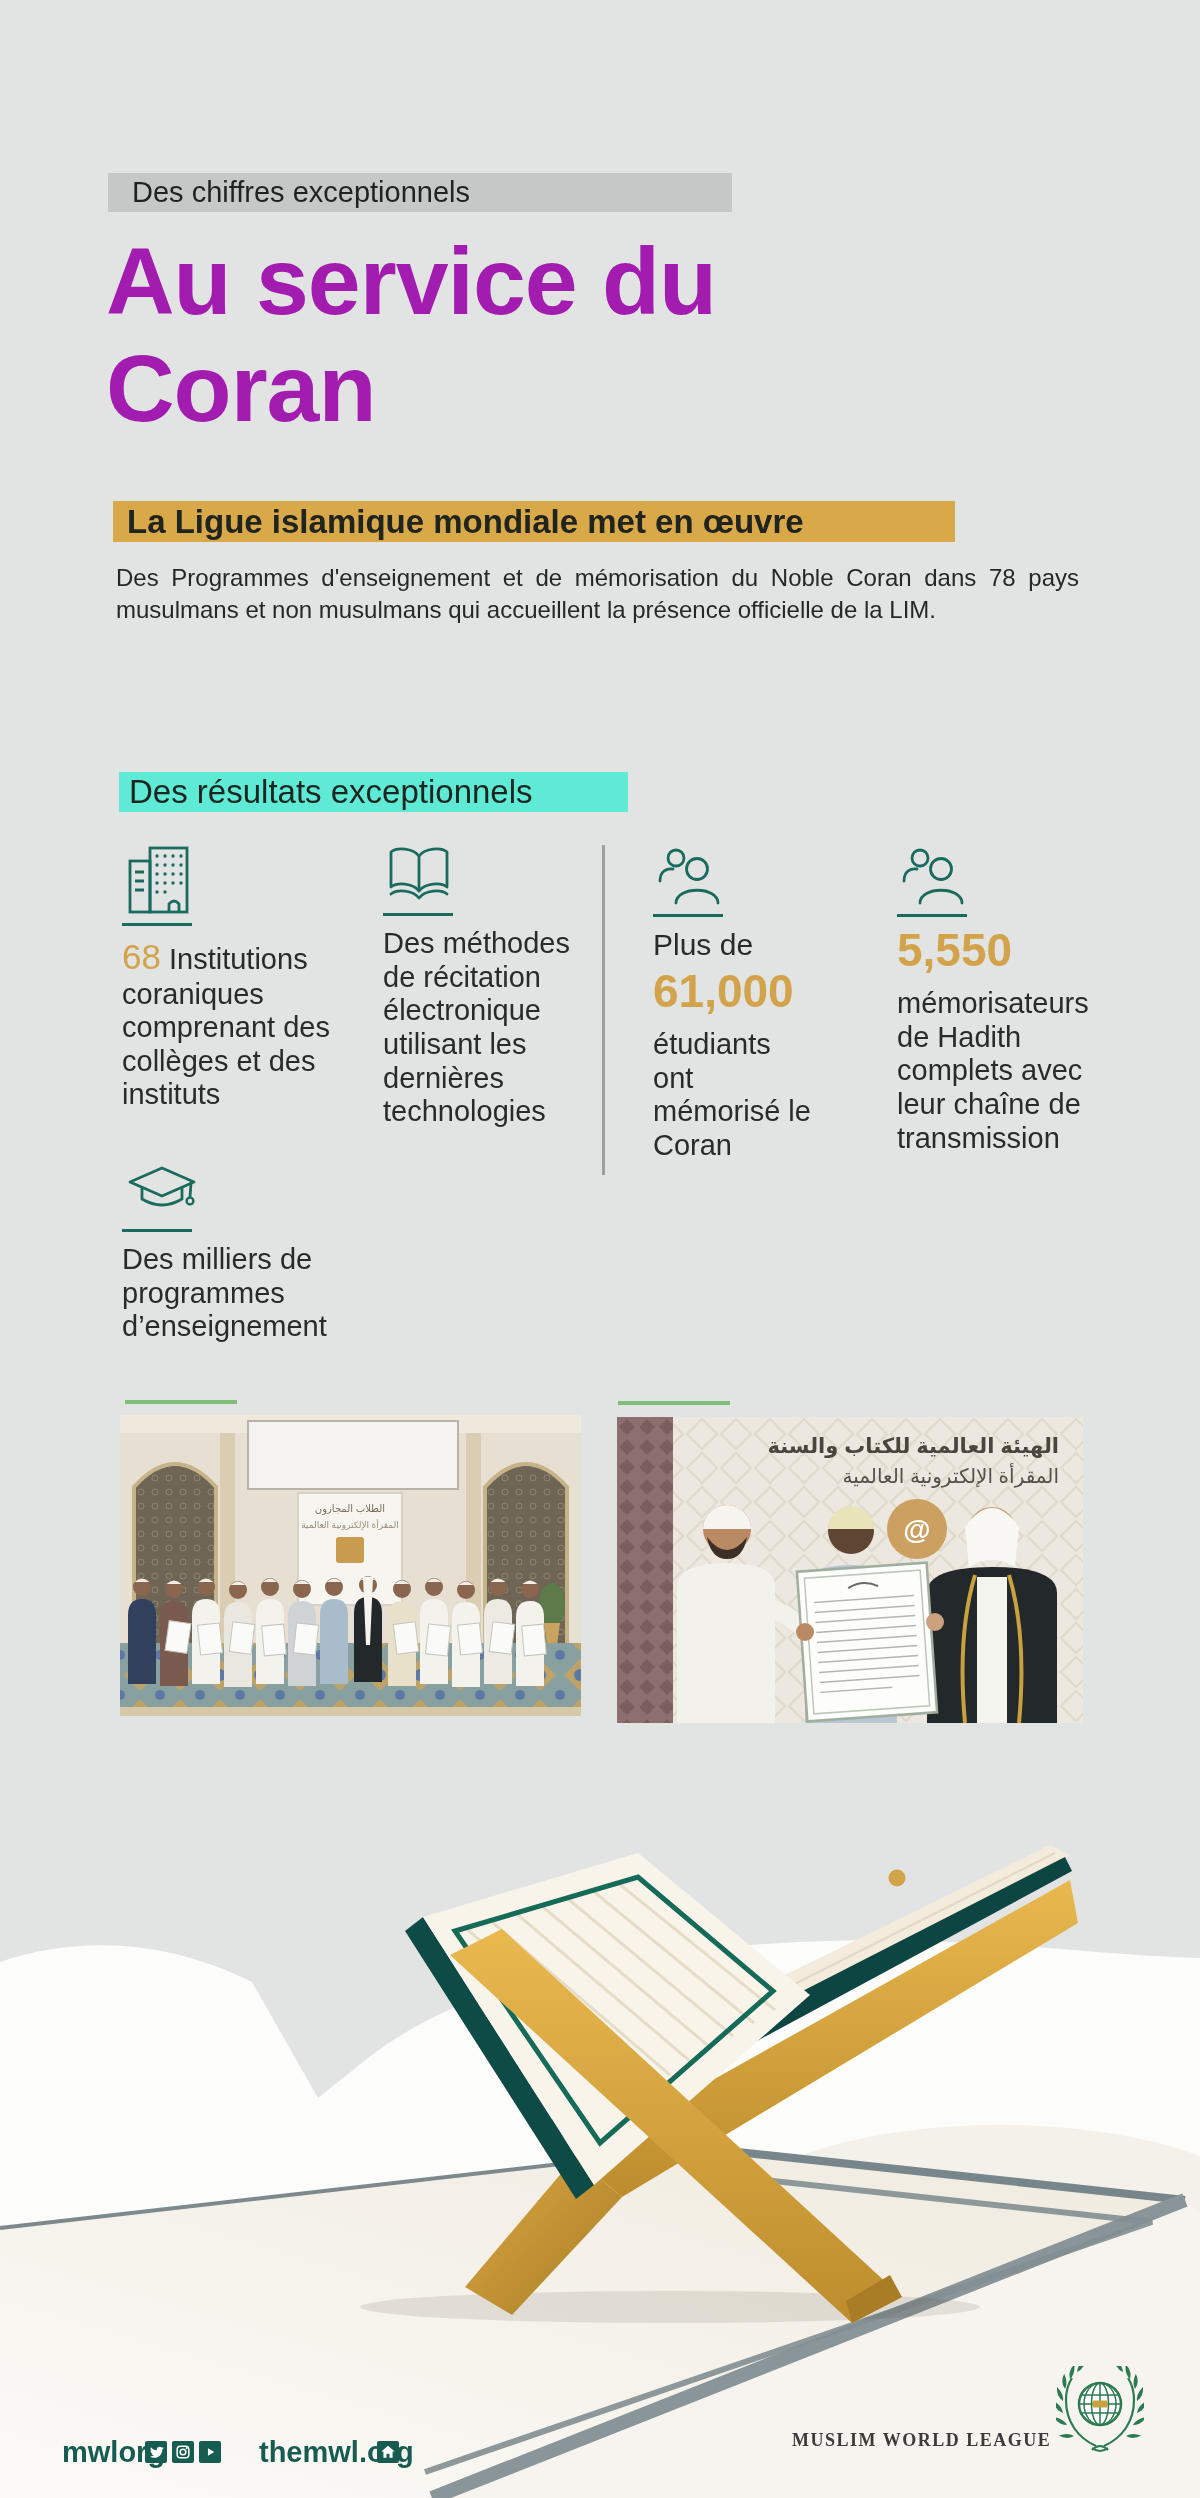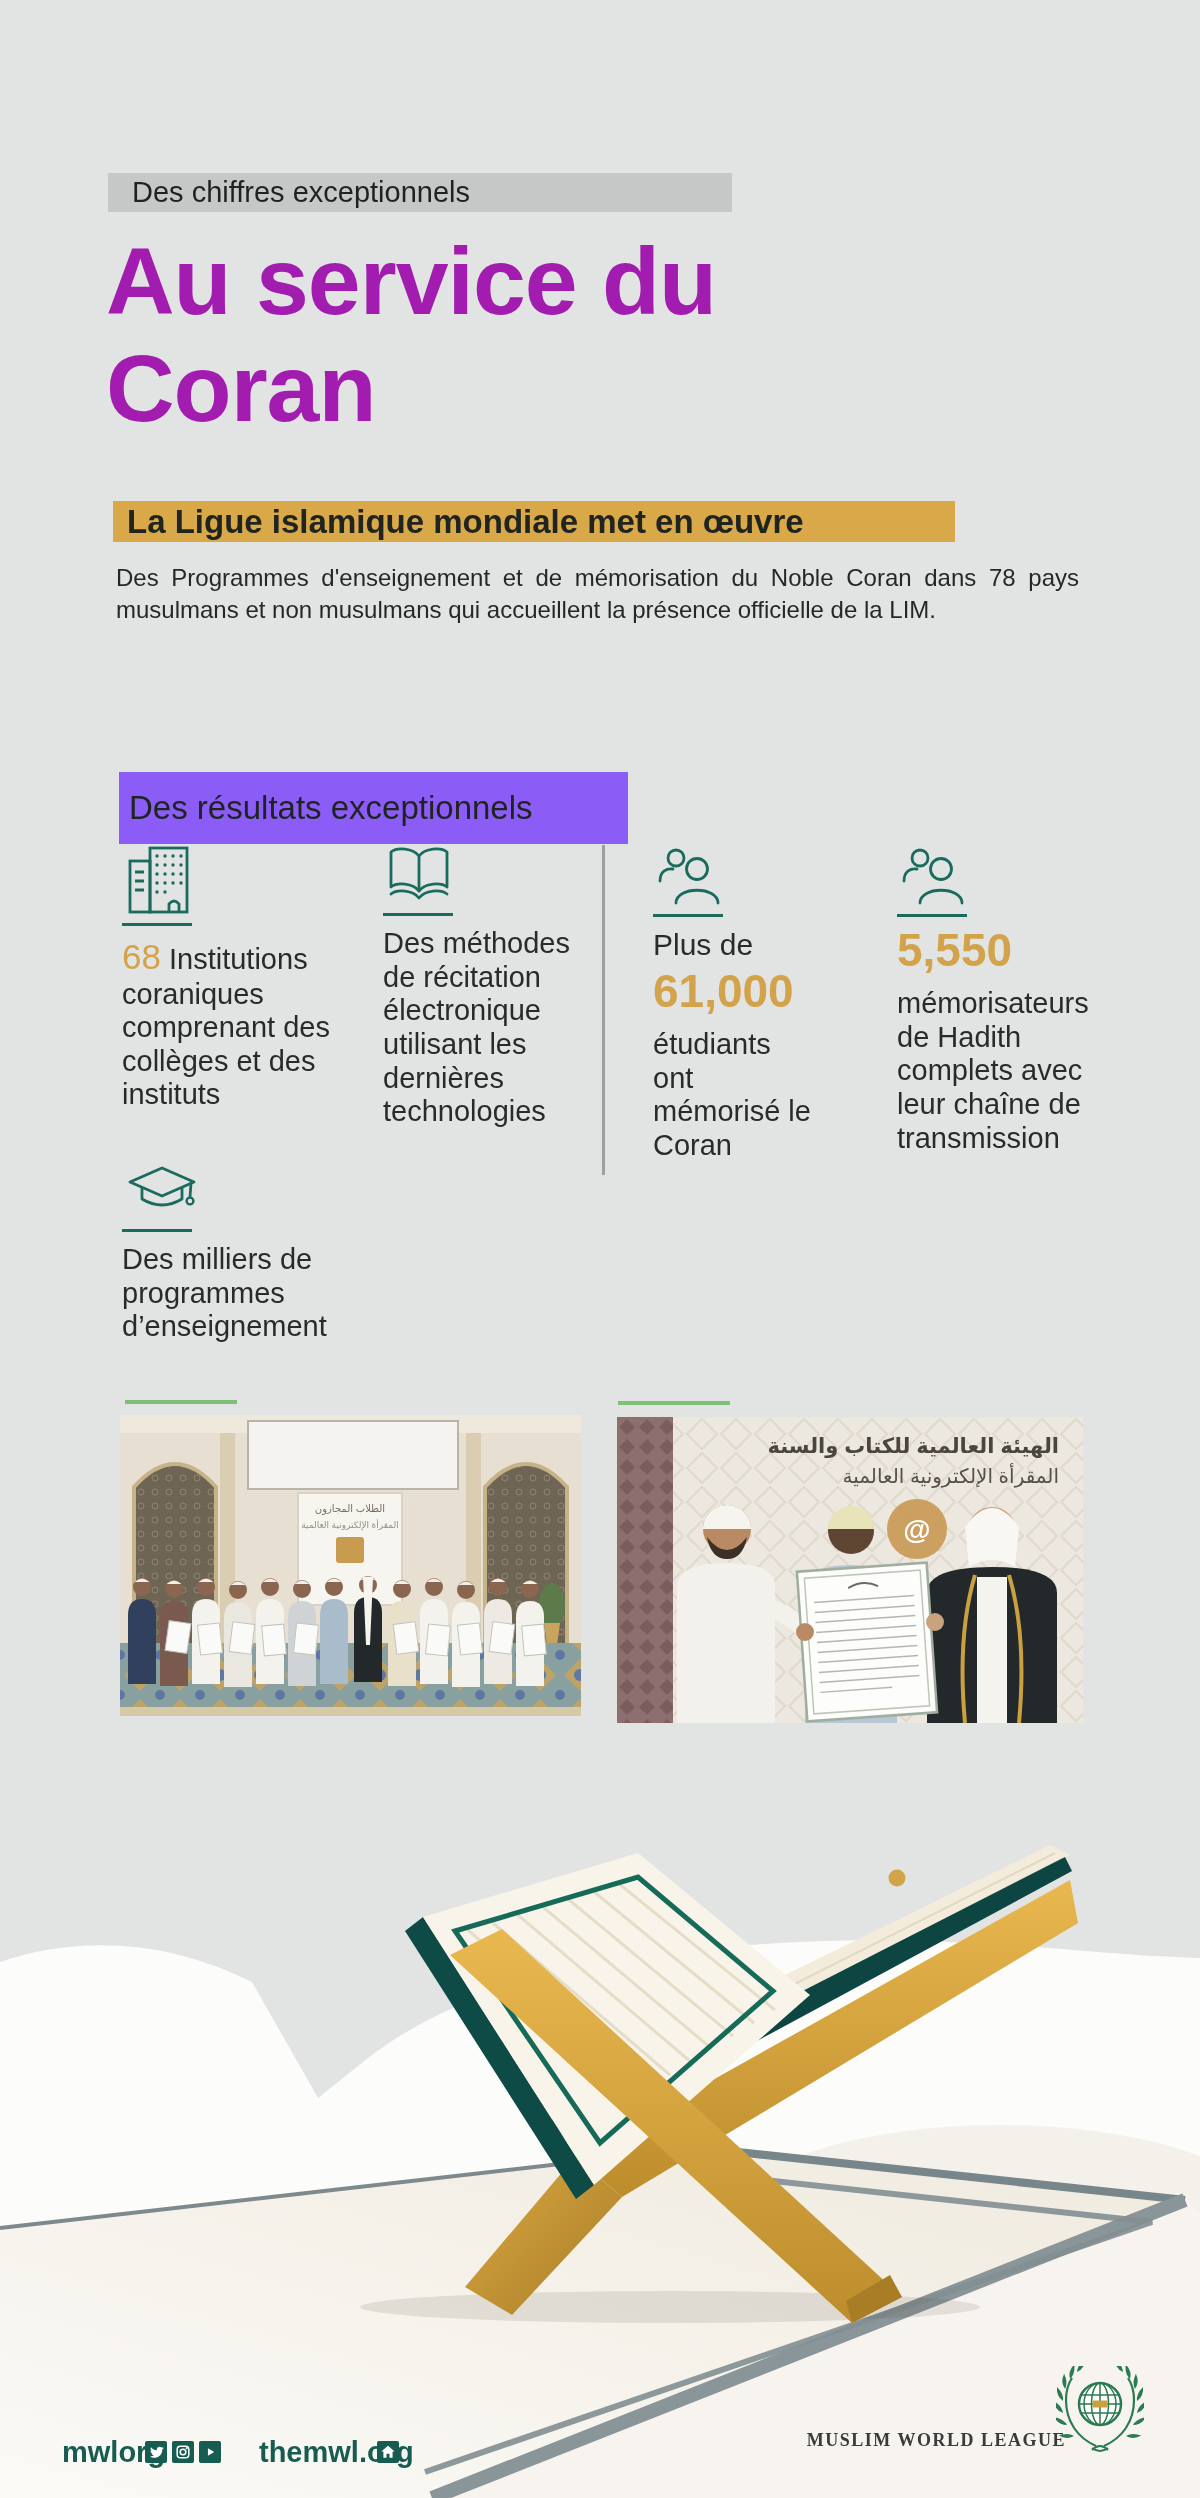--- a/index.html
+++ b/index.html
@@ -7,42 +7,42 @@
         font-family:"Liberation Sans","DejaVu Sans",sans-serif;color:#242927;}
   .abs{position:absolute;}
   
   .kicker{left:108px;top:173px;width:576px;height:39px;background:#c6c8c7;
           font-size:29px;line-height:39px;padding:0 24px;color:#1e2321;}
   .title{left:106px;top:228px;width:790px;font-size:95px;font-weight:bold;color:#a21caf;
          line-height:1.13;margin:0;letter-spacing:-1px;}
   .banner{left:113px;top:501px;width:814px;height:41px;background:#d9a848;color:#20241f;
           font-size:33px;font-weight:600;line-height:41px;padding:0 14px;}
   .intro{left:112px;top:558px;width:963px;font-size:24px;line-height:1.33;text-align:justify;margin:4px;}
-  .results-heading{left:119px;top:772px;width:489px;height:40px;background:#8b5cf6;color:#1e2420;
-          font-size:33px;line-height:40px;padding:16px 10px;}
+  .results-heading{left:119px;top:772px;width:489px;height:40px;background:#5eead4;color:#1e2420;
+          font-size:33px;line-height:40px;padding:0 10px;}
   
   .stat{position:absolute;}
   .sicon{display:block;margin:0 0 0 5px;}
   .srule{width:70px;height:3px;background:#1a6b5e;margin-top:8px;}
   .stext{font-size:29px;line-height:1.16;margin:11px 0 0 0;color:#272c2a;}
   .gold{color:#d2a34b;}
   .num{font-size:35px;}
   .sprefix{font-size:30px;margin-top:11px;color:#272c2a;}
   .bignum{font-size:46px;font-weight:bold;color:#d2a34b;margin-top:2px;}
   .divider{left:602px;top:845px;width:3px;height:330px;background:#9ba1a0;}
   
   .dash{height:4px;background:#7fbf77;}
   .photo{display:block;background:#ddd;}
   
   .f-green{color:#175c50;font-weight:600;font-size:29px;}
   .sq{position:absolute;width:22px;height:22px;background:#175c50;border-radius:2px;}
   .sq svg{position:absolute;left:1px;top:1px;}
   .logo-ar{left:796px;top:2356px;width:266px;text-align:center;font-family:"DejaVu Sans",sans-serif;
            font-size:40px;font-weight:bold;color:#3b3b3b;line-height:1.2;}
-  .logo-en{left:792px;top:2430px;width:274px;text-align:right;font-family:"Liberation Serif","DejaVu Serif",serif;
+  .logo-en{left:792px;top:2430px;width:274px;text-align:left;font-family:"Liberation Serif","DejaVu Serif",serif;
            font-size:18px;font-weight:bold;letter-spacing:1.5px;color:#3b3b3b;}
 </style>
 </head>
 <body>
 
 <div id="page">
 
   <div class="abs kicker">Des chiffres exceptionnels</div>
   <h1 class="abs title">Au service du Coran</h1>
   <div class="abs banner">La Ligue islamique mondiale met en œuvre</div>

